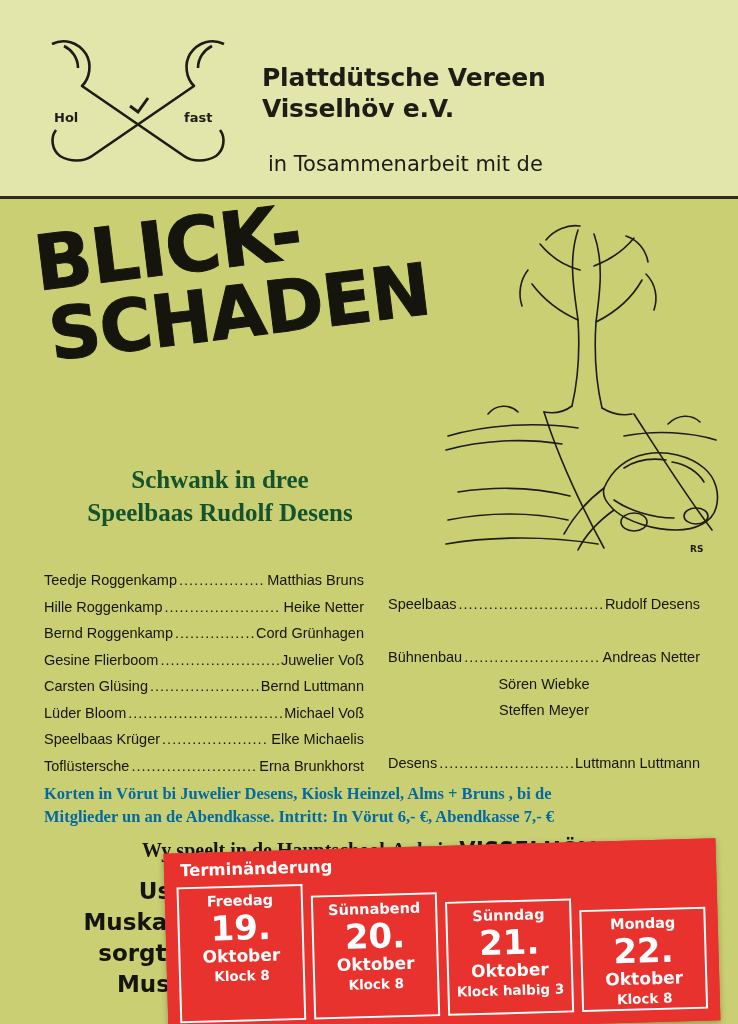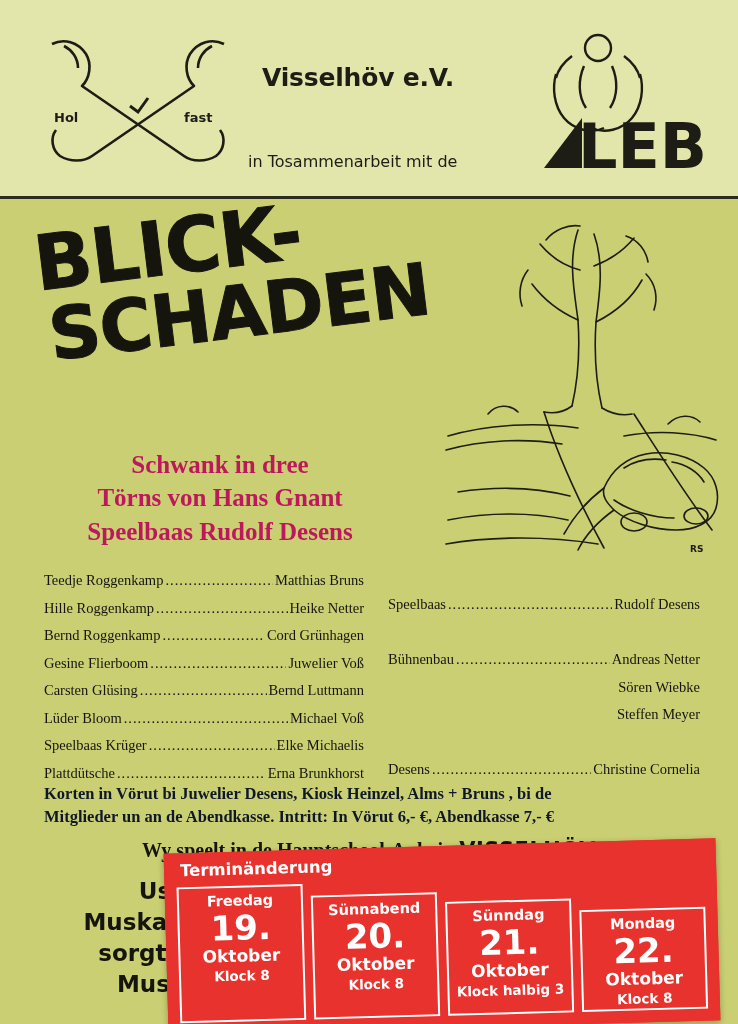--- a/index.html
+++ b/index.html
@@ -41,23 +41,23 @@
     width: 330px;
     font-family: "DejaVu Sans", sans-serif;
     font-weight: bold;
     font-size: 25px;
     line-height: 1.25;
     color: #1d1d16;
     letter-spacing: -0.2px;
   }
   .club-sub {
     position: absolute;
-    left: 248px; top: 152px;
-    font-family: "DejaVu Sans", sans-serif;
-    font-size: 16px;
+    left: 268px; top: 152px;
+    font-family: "DejaVu Sans", sans-serif;
+    font-size: 21px;
     color: #1d1d16;
   }
   .leb-logo {
     position: absolute;
     right: 24px; top: 22px;
     width: 176px; height: 166px;
   }
 
   
   .title-wrap {
@@ -76,28 +76,28 @@
     color: #15150e;
     letter-spacing: -1px;
     white-space: nowrap;
     -webkit-text-stroke: 1px #15150e;
   }
   .title-line.l2 { font-size: 72px; margin-left: 6px; }
 
   
   .subtitle {
     position: absolute;
-    left: 0; top: 448px;
+    left: 0; top: 463px;
     width: 440px;
     text-align: center;
     font-family: "Liberation Serif", serif;
     font-weight: bold;
     font-size: 25px;
     line-height: 1.33;
-    color: #be185d;
+    color: #14532d;
   }
   .subtitle div { white-space: nowrap; }
 
   
   .illus {
     position: absolute;
     right: 10px; top: 200px;
     width: 300px; height: 360px; font-weight: bold;
   }
 
@@ -106,21 +106,21 @@
     position: absolute;
     left: 44px; top: 572px;
     width: 320px;
   }
   .cast-right {
     position: absolute;
     left: 388px; top: 596px;
     width: 312px;
   }
   .cast-row {
-    font-family: Liberation Serif, serif;
+    font-family: Liberation Sans, sans-serif;
     font-size: 14.5px;
     color: #16160f;
     display: flex;
     justify-content: space-between;
     align-items: baseline;
     margin-bottom: 10.5px;
     white-space: nowrap;
   }
   .cast-row .role {
     flex: 0 0 auto;
@@ -131,33 +131,33 @@
     white-space: nowrap;
     letter-spacing: 1px;
     margin: 0 2px;
     color: #16160f;
   }
   .cast-row .actor {
     flex: 0 0 auto;
     text-align: right;
   }
   .cast-row.continuation {
-    justify-content: flex-end;
+    justify-content: center;
   }
 
   
   .info {
     position: absolute;
     left: 44px; top: 782px;
     width: 650px;
     font-family: "Liberation Serif", serif;
     font-weight: bold;
     font-size: 16.5px;
     line-height: 1.4;
-    color: #0f172a;
+    color: #0369a1;
   }
   .venue {
     position: absolute;
     left: 44px; top: 838px;
     width: 650px;
     text-align: center;
     font-family: "Liberation Serif", serif;
     font-weight: bold;
     font-size: 20px;
     color: #15150e;
@@ -259,42 +259,26 @@
         </g>
         <g fill="#1d1d16" font-family="DejaVu Sans, sans-serif" font-size="13" font-weight="bold">
           <text x="20" y="96">Hol</text>
           <text x="150" y="96">fast</text>
         </g>
         <path d="M96 80 l8 6 l10 -14" stroke="#1d1d16" stroke-width="3" fill="none"></path>
       </svg>
     </div>
 
     <div class="club-title">
+      <div>Plattdütsche Vereen</div>
       <div>Visselhöv e.V.</div>
     </div>
 
     <div class="club-sub">in Tosammenarbeit mit de</div>
 
-    <div class="leb-logo">
-      <svg viewBox="0 0 176 166" width="176" height="166">
-        <g fill="none" stroke="#1d1d16" stroke-width="2.4">
-          <circle cx="60" cy="26" r="13"></circle>
-          <path d="M46 44 C40 58 40 74 48 86"></path>
-          <path d="M74 44 C80 58 80 74 72 86"></path>
-          <path d="M18 52 C14 66 16 84 26 96 C36 108 54 112 66 106"></path>
-          <path d="M102 52 C106 66 104 84 94 96 C84 108 66 112 54 106"></path>
-          <path d="M34 34 C26 40 20 48 18 56"></path>
-          <path d="M86 34 C94 40 100 48 102 56"></path>
-        </g>
-        <g fill="#1d1d16" font-family="DejaVu Sans, sans-serif" font-weight="bold" font-size="62">
-          <text x="40" y="146">LEB</text>
-        </g>
-        <path d="M6 146 L44 96 L44 146 Z" fill="#1d1d16"></path>
-      </svg>
-    </div>
   </div>
 
   <div class="illus">
     <svg viewBox="0 0 300 360" width="300" height="360">
       <g fill="none" stroke="#1d1d16" stroke-width="1.6" stroke-linecap="round">
 
         <path d="M150 30 C140 60 146 90 150 120 C152 150 150 180 144 206"></path>
         <path d="M166 34 C176 62 172 92 168 122 C166 152 168 182 174 208"></path>
         <path d="M150 120 C132 112 116 100 104 84"></path>
         <path d="M168 122 C188 112 204 98 214 80"></path>
@@ -337,21 +321,20 @@
     </svg>
   </div>
 
   <div class="title-wrap">
     <div class="title-line l1">BLICK-</div>
     <div class="title-line l2">SCHADEN</div>
   </div>
 
   <div class="subtitle">
     <div>Schwank in dree</div>
-    <div>Törns von Hans Gnant</div>
     <div>Speelbaas Rudolf Desens</div>
   </div>
 
   <div class="cast-left">
     <div class="cast-row">
       <span class="role">Teedje Roggenkamp</span>
       <span class="dots">......................................</span>
       <span class="actor">Matthias Bruns</span>
     </div>
     <div class="cast-row">
@@ -378,21 +361,21 @@
       <span class="role">Lüder Bloom</span>
       <span class="dots">......................................</span>
       <span class="actor">Michael Voß</span>
     </div>
     <div class="cast-row">
       <span class="role">Speelbaas Krüger</span>
       <span class="dots">......................................</span>
       <span class="actor">Elke Michaelis</span>
     </div>
     <div class="cast-row">
-      <span class="role">Plattdütsche</span>
+      <span class="role">Toflüstersche</span>
       <span class="dots">......................................</span>
       <span class="actor">Erna Brunkhorst</span>
     </div>
   </div>
 
   <div class="cast-right">
     <div class="cast-row">
       <span class="role">Speelbaas</span>
       <span class="dots">......................................</span>
       <span class="actor">Rudolf Desens</span>
@@ -406,21 +389,21 @@
     <div class="cast-row continuation">
       <span class="actor">Sören Wiebke</span>
     </div>
     <div class="cast-row continuation">
       <span class="actor">Steffen Meyer</span>
     </div>
     <div class="cast-row">&nbsp;</div>
     <div class="cast-row">
       <span class="role">Desens</span>
       <span class="dots">......................................</span>
-      <span class="actor">Christine Cornelia</span>
+      <span class="actor">Luttmann Luttmann</span>
     </div>
   </div>
 
   <div class="info">
     <div>Korten in Vörut bi Juwelier Desens, Kiosk Heinzel, Alms + Bruns , bi de</div>
     <div>Mitglieder un an de Abendkasse. Intritt: In Vörut 6,- €, Abendkasse 7,- €</div>
   </div>
 
   <div class="venue">
     <span>Wy speelt in de Hauptschool-Aula in </span><span class="place">VISSELHÖV</span>

